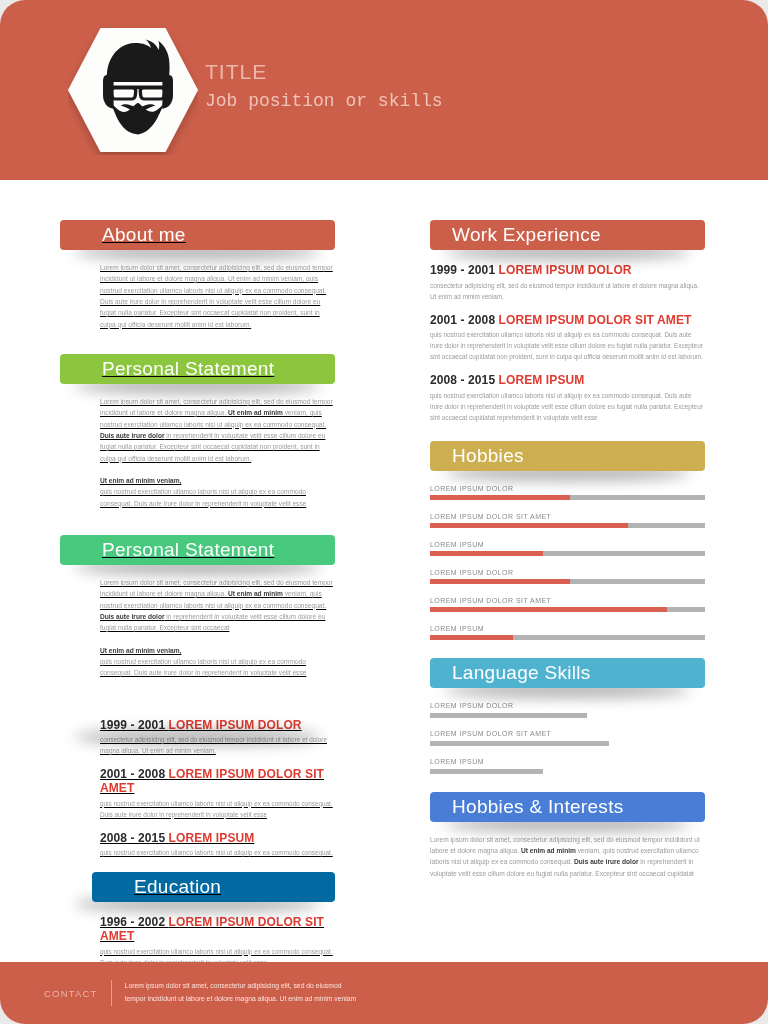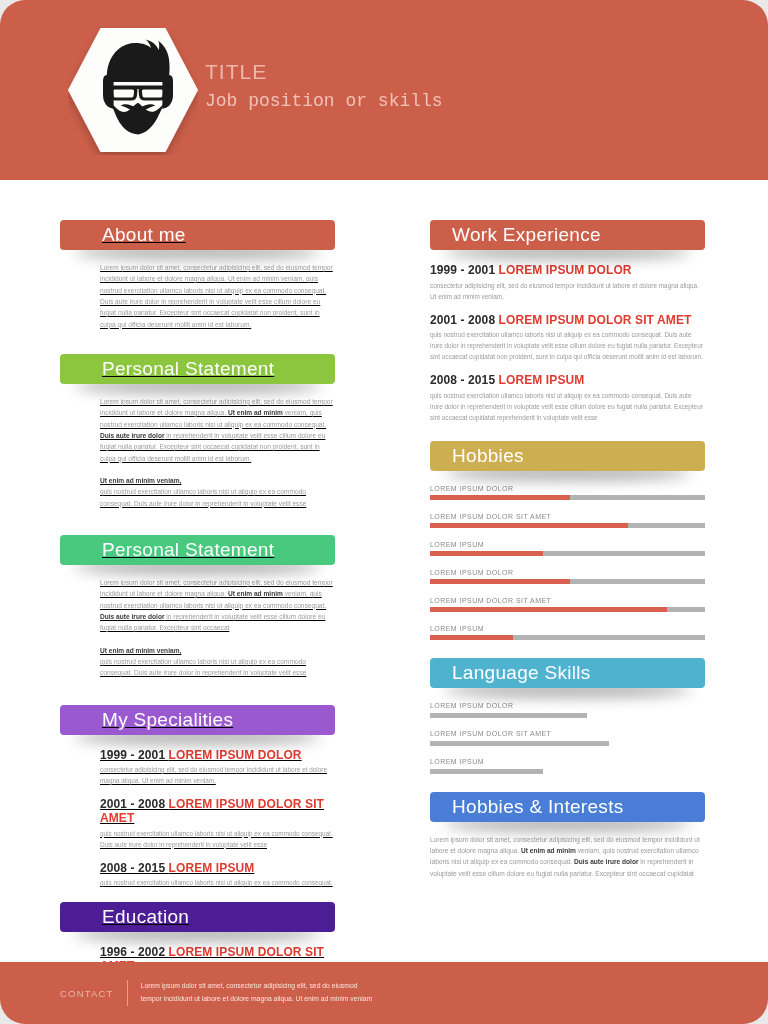--- a/index.html
+++ b/index.html
@@ -133,21 +133,21 @@
   }
 
   
   .footer {
     position:absolute; left:0; bottom:0;
     width:768px; height:62px;
     background:#cc5f4a;
     display:flex; align-items:center;
   }
   .footer-label {
-    margin-left:60px;
+    margin-left:44px;
     font-size:9.5px;
     color:#eab4a8;
     letter-spacing:1.2px;
   }
   .footer-div {
     width:1px; height:26px;
     background:#e0a294;
     margin:0 13px;
   }
   .footer-text {
@@ -254,40 +254,39 @@
       <div class="bar" id="bar-ps2" style="background: rgb(72, 201, 126);">Personal Statement</div>
       <div class="body-text indent">
         <p><span>Lorem ipsum dolor sit amet, consectetur adipisicing elit, sed do eiusmod tempor incididunt ut labore et dolore magna aliqua. </span><b>Ut enim ad minim</b><span> veniam, quis nostrud exercitation ullamco laboris nisi ut aliquip ex ea commodo consequat. </span><b>Duis aute irure dolor</b><span> in reprehenderit in voluptate velit esse cillum dolore eu fugiat nulla pariatur. Excepteur sint occaecat</span></p>
         <p class="gap"><b>Ut enim ad minim veniam,</b></p>
         <p>quis nostrud exercitation ullamco laboris nisi ut aliquip ex ea commodo consequat. Duis aute irure dolor in reprehenderit in voluptate velit esse</p>
       </div>
     </div>
 
     <div class="sec" style="margin-top:26px;">
       <div class="bar-shadow"></div>
-      <div class="bar" id="bar-spec" style="background: rgb(155, 89, 208);">My Specialities</div>
       <div class="entries indent" id="spec-entries">
           <div class="entry">
             <div class="entry-head"><span class="entry-date">1999 - 2001 </span><span class="entry-title" style="color: rgb(224, 59, 48);">LOREM IPSUM DOLOR</span></div>
             <div class="entry-body">consectetur adipisicing elit, sed do eiusmod tempor incididunt ut labore et dolore magna aliqua. Ut enim ad minim veniam,</div>
           </div>
           <div class="entry">
             <div class="entry-head"><span class="entry-date">2001  - 2008 </span><span class="entry-title" style="color: rgb(224, 59, 48);">LOREM IPSUM DOLOR SIT AMET</span></div>
             <div class="entry-body">quis nostrud exercitation ullamco laboris nisi ut aliquip ex ea commodo consequat. Duis aute irure dolor in reprehenderit in voluptate velit esse</div>
           </div>
           <div class="entry">
             <div class="entry-head"><span class="entry-date">2008 - 2015 </span><span class="entry-title" style="color: rgb(224, 59, 48);">LOREM IPSUM</span></div>
             <div class="entry-body">quis nostrud exercitation ullamco laboris nisi ut aliquip ex ea commodo consequat.</div>
           </div>
         </div>
     </div>
 
     <div class="sec" style="margin-top:14px;">
       <div class="bar-shadow"></div>
-      <div class="bar" id="bar-edu" style="background: #4c1d95;">Education</div>
+      <div class="bar" id="bar-edu" style="background: #0369a1; margin-left: 32px;">Education</div>
       <div class="entries indent" id="edu-entries">
           <div class="entry">
             <div class="entry-head"><span class="entry-date">1996 - 2002 </span><span class="entry-title" style="color: rgb(224, 59, 48);">LOREM IPSUM DOLOR SIT AMET</span></div>
             <div class="entry-body">quis nostrud exercitation ullamco laboris nisi ut aliquip ex ea commodo consequat. Duis aute irure dolor in reprehenderit in voluptate velit esse</div>
           </div>
         </div>
     </div>
   </div>
 
   <div class="col-right">

